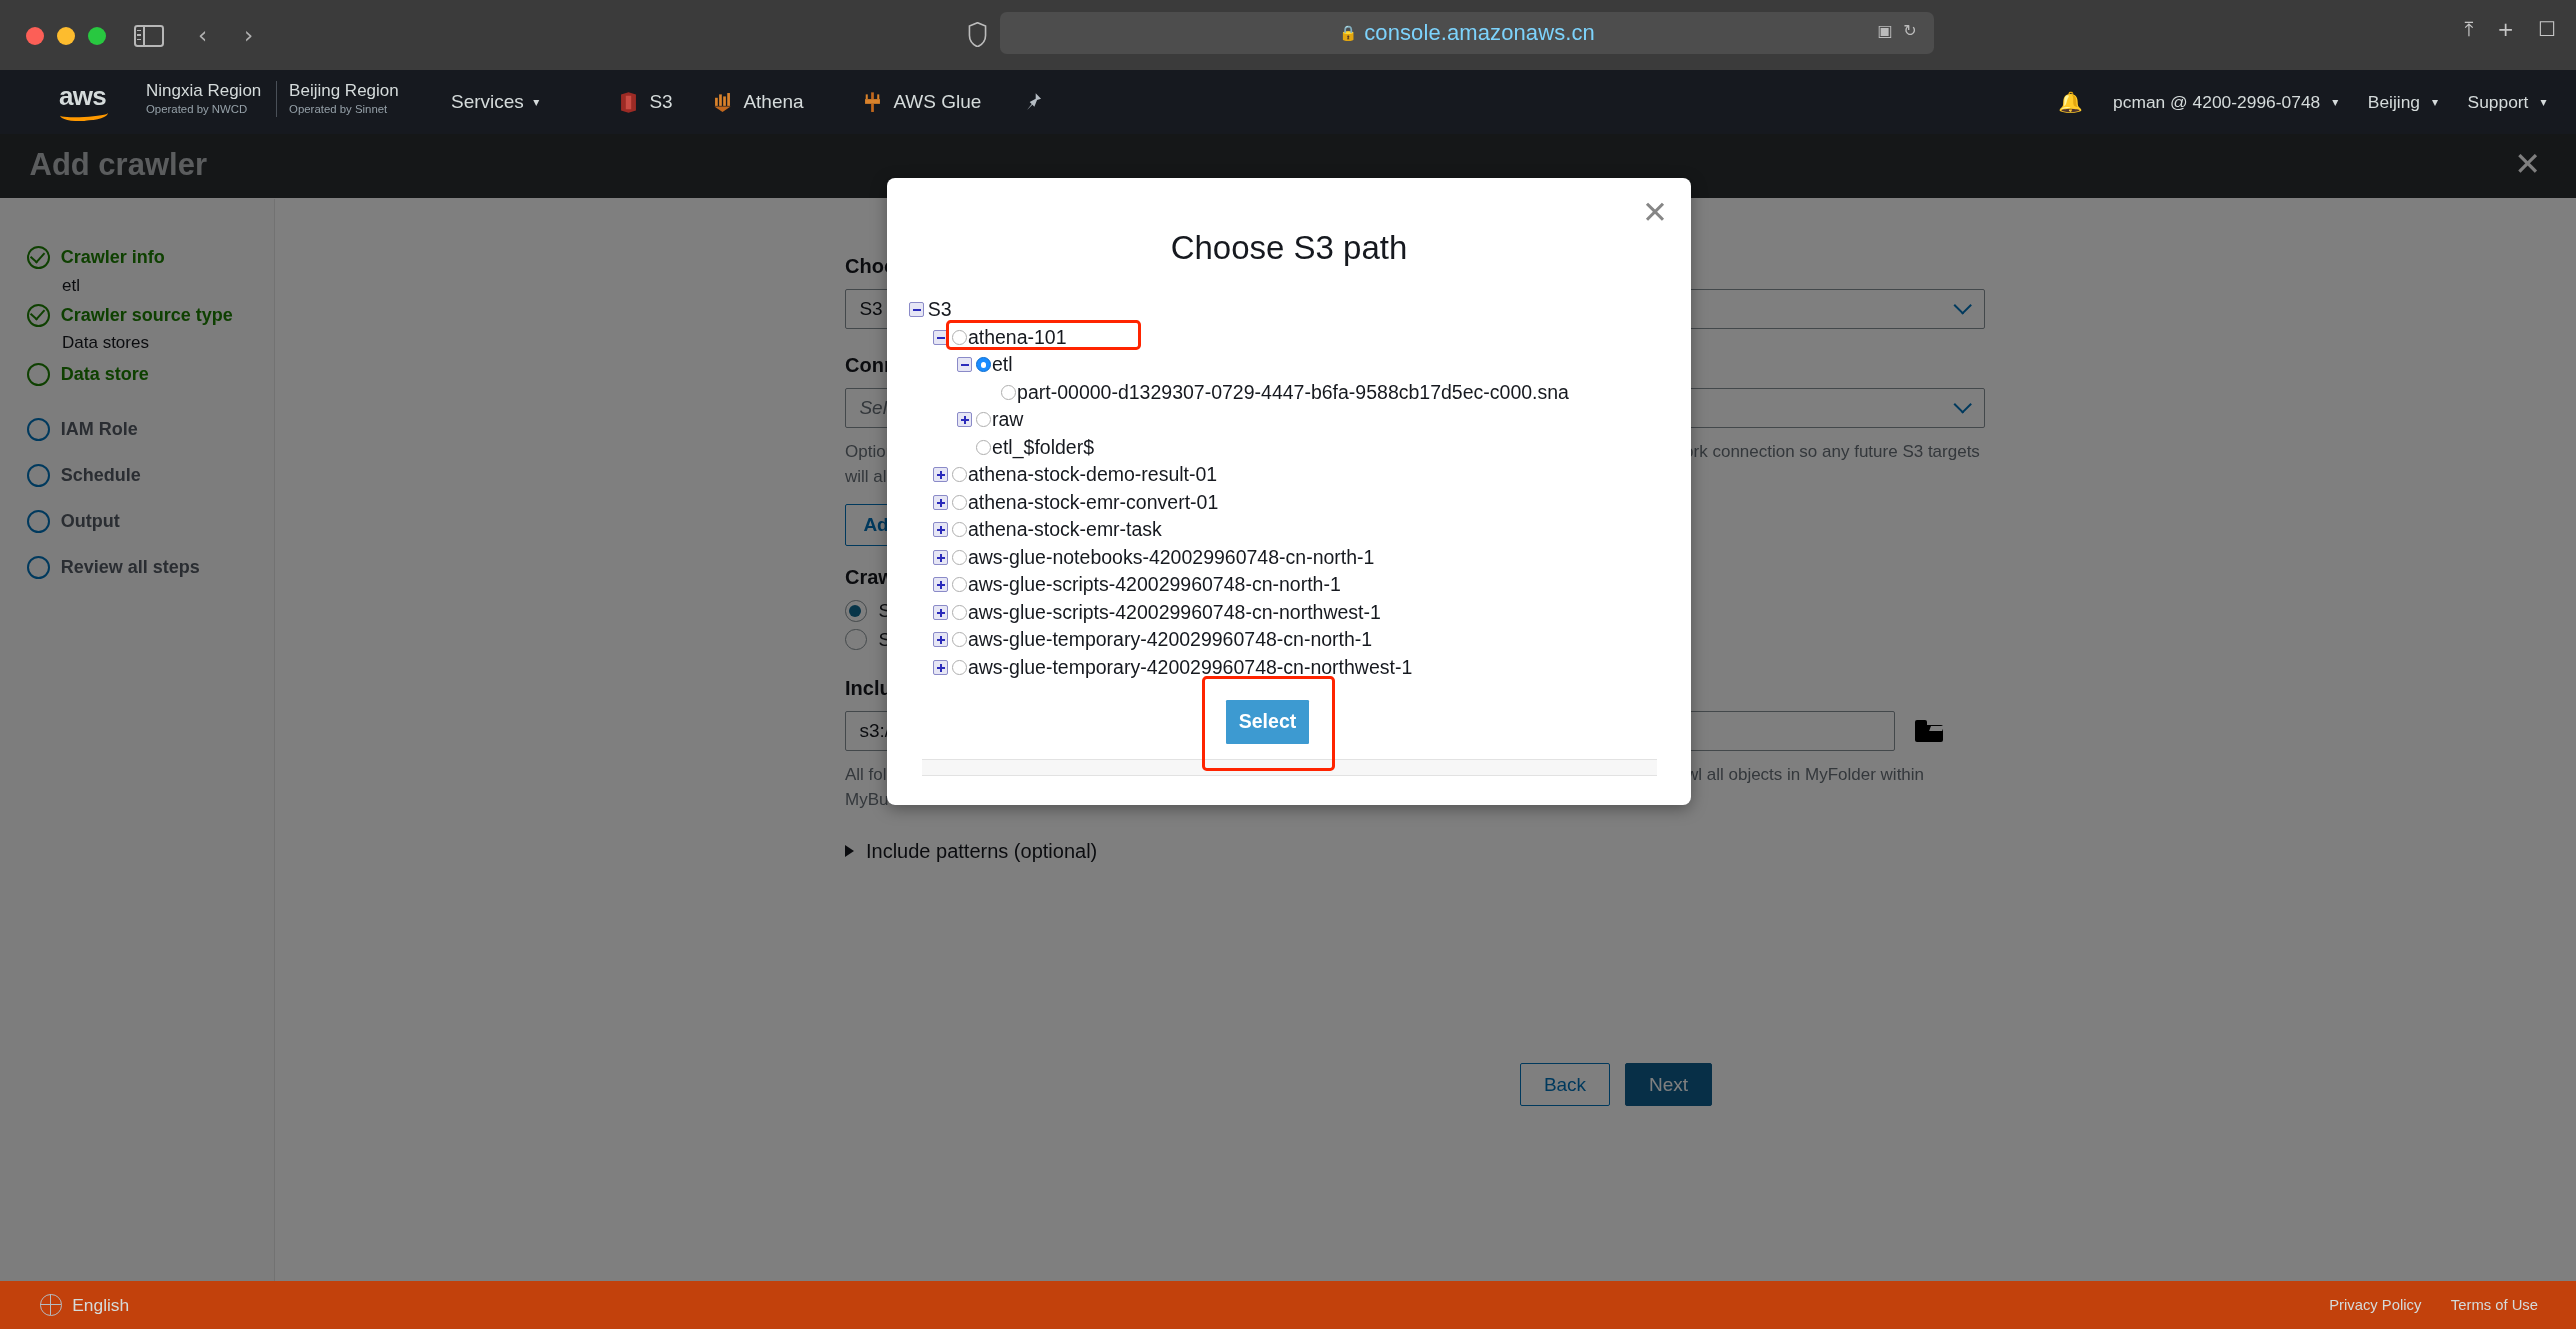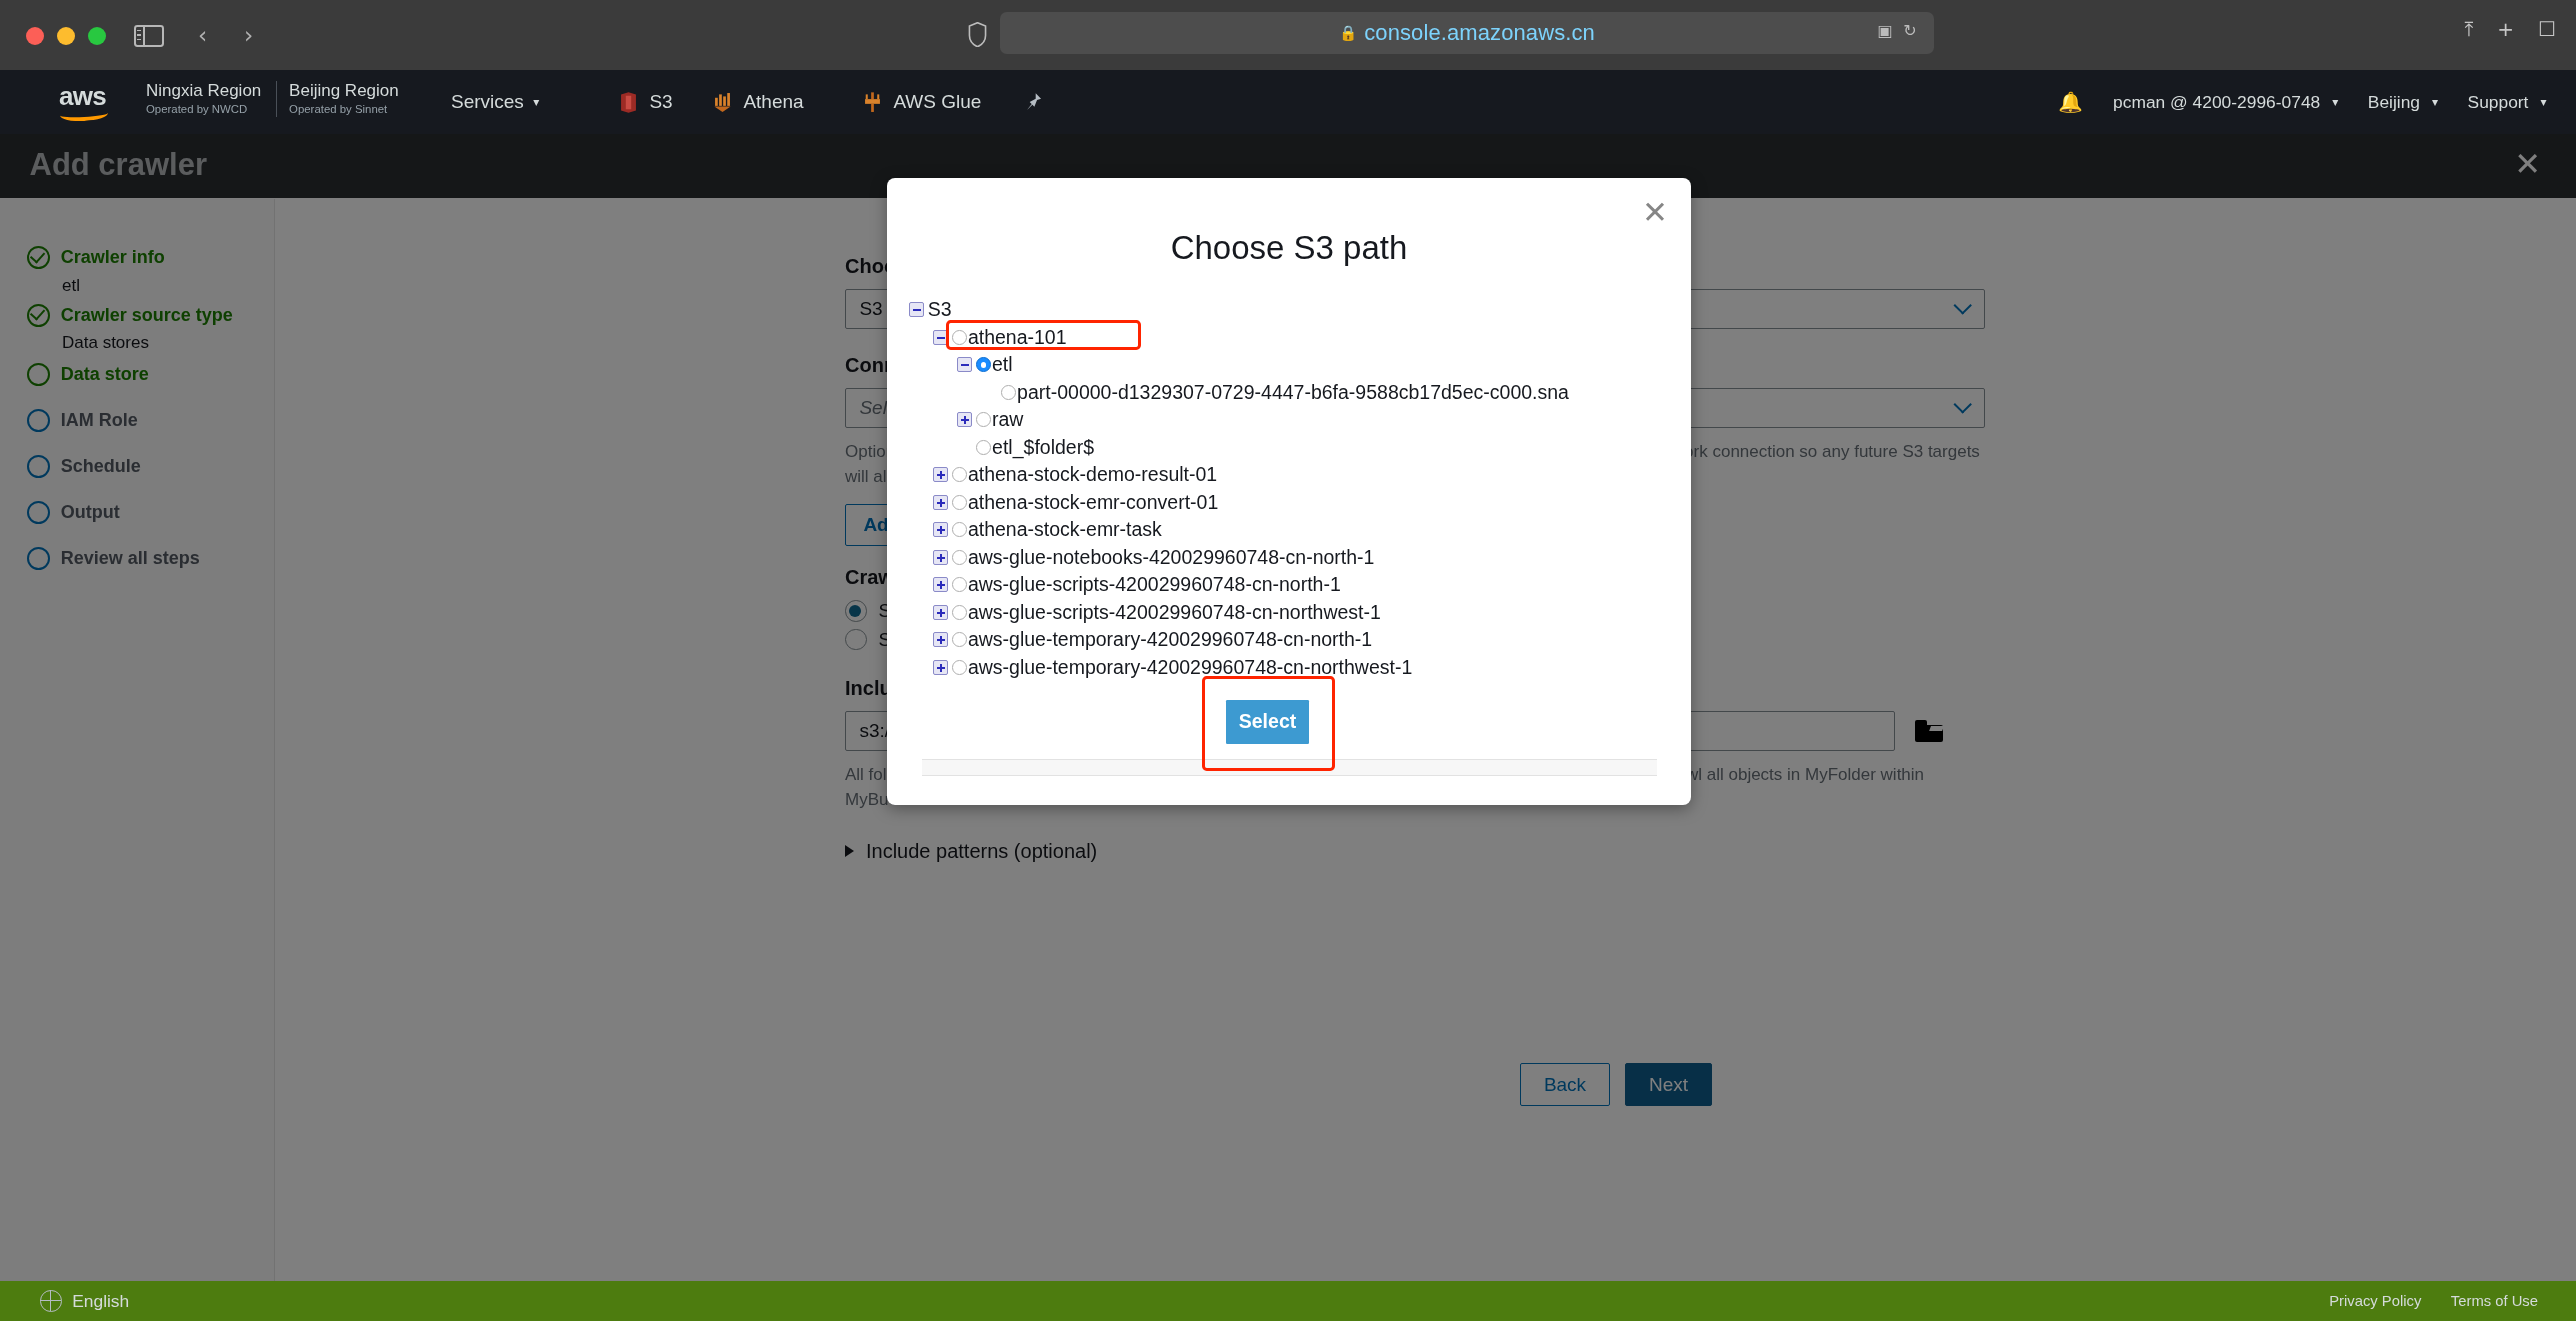--- a/index.html
+++ b/index.html
@@ -252,22 +252,22 @@
   .modal-scroll-track {
     position: absolute; left: 35px; top: 74px; width: 735px; height: 17.4px;
     background: #f7f7f7; border-top: 0.7px solid #e2e2e2; border-bottom: 0.7px solid #e2e2e2;
   }
   .modal-scroll-thumb {
     position: absolute; left: 0; top: 0; width: 0px; height: 100%; background: #cfcfcf;
   }
 
   
   .bottom-bar {
-    position: absolute; left: 0; top: 1281px; width: 2576px; height: 40px;
-    background: #4d7c0f; display: flex; align-items: center;
+    position: absolute; left: 0; top: 1281px; width: 2576px; height: 48px;
+    background: #c2410c; display: flex; align-items: center;
   }
   .lang { position: absolute; left: 40px; display: flex; align-items: center; gap: 10.7px; }
   .globe {
     width: 21.5px; height: 21.5px; border-radius: 50%; border: 1.3px solid #b5bcc3; position: relative;
   }
   .globe::before { content: ""; position: absolute; left: 8.7px; top: -1.3px; width: 1.3px; height: 21.5px; background: #b5bcc3; }
   .globe::after { content: ""; position: absolute; left: -1.3px; top: 8.7px; width: 21.5px; height: 1.3px; background: #b5bcc3; }
   .lang-text { color: #d5dbdb; font-size: 17.4px; }
   .bottom-links { position: absolute; right: 38px; display: flex; gap: 29.5px; }
   .bottom-links span { color: #d5dbdb; font-size: 14.8px; }
@@ -425,21 +425,21 @@
             </span>
           <span class="step-label">Crawler source type</span>
         </div>
         <div class="step-sub">Data stores</div>
 
         <div class="step" style="margin-top:9.4px">
           <span class="step-bullet"></span>
           <span class="step-label">Data store</span>
         </div>
 
-        <div class="step" style="margin-top:23px">
+        <div class="step" style="margin-top:32px">
           <span class="step-bullet pending"></span>
           <span class="step-label pending">IAM Role</span>
         </div>
 
         <div class="step" style="margin-top:23px">
           <span class="step-bullet pending"></span>
           <span class="step-label pending">Schedule</span>
         </div>
 
         <div class="step" style="margin-top:23px">

